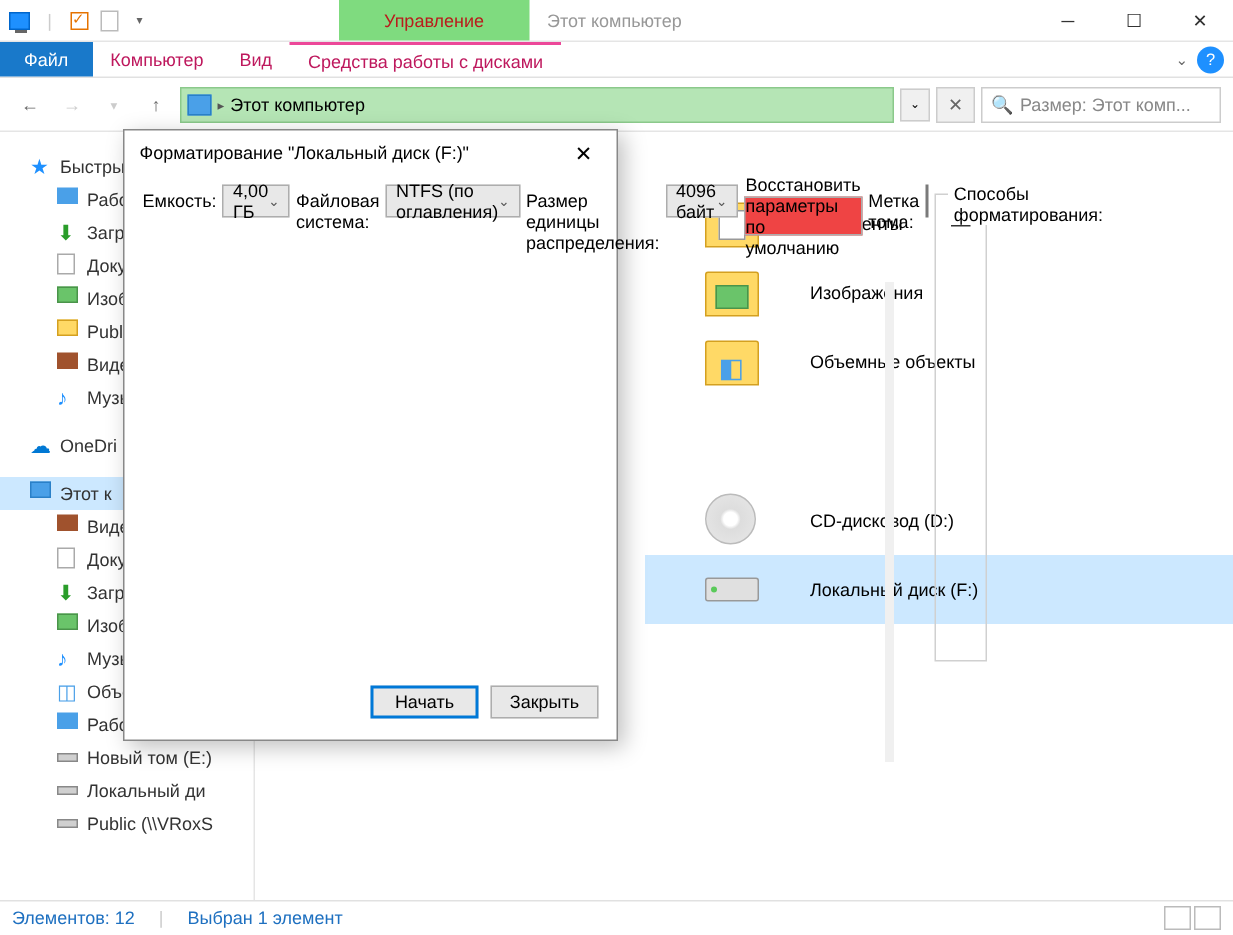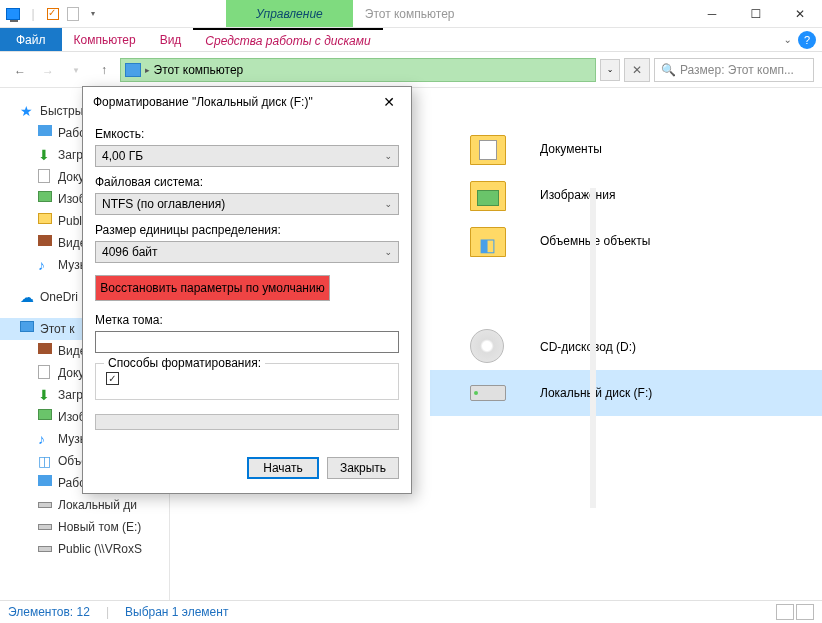--- a/index.html
+++ b/index.html
@@ -8,30 +8,30 @@
 
 .titlebar { height: 28px; background: #fff; border-bottom: 1px solid #e5e5e5; display: flex; align-items: center; }
 .qat { display: flex; align-items: center; gap: 2px; padding: 0 4px; }
 .qat-ico { width: 18px; height: 18px; display: flex; align-items: center; justify-content: center; }
 .checkbox-ico { border: 1px solid #e57300; width: 12px; height: 12px; position: relative; }
 .checkbox-ico::after { content: "✓"; color: #e57300; font-size: 10px; position: absolute; top: -2px; left: 0; }
 .monitor-ico { width: 14px; height: 12px; background: #1e90ff; border: 1px solid #0066cc; position: relative; }
 .monitor-ico::after { content: ""; position: absolute; bottom: -3px; left: 3px; width: 8px; height: 2px; background: #666; }
 .qat-drop { font-size: 8px; color: #666; }
 .title-center { flex: 1; display: flex; align-items: stretch; height: 100%; }
-.mgmt-tab { background: #7fdb7f; padding: 0 30px; display: flex; align-items: center; font-size: 12px; color: #0c4a6e; font-style: italic; }
+.mgmt-tab { background: #7fdb7f; padding: 0 30px; display: flex; align-items: center; font-size: 12px; color: #b91c1c; }
 .title-txt { padding: 0 12px; display: flex; align-items: center; color: #989898; }
 .winbtns { display: flex; }
 .winbtn { width: 44px; height: 28px; display: flex; align-items: center; justify-content: center; color: #333; }
 
 
 .ribbon { height: 24px; display: flex; align-items: stretch; border-bottom: 1px solid #e1e1e1; position: relative; }
 .file-tab { background: #1979ca; color: #fff; padding: 0 16px; display: flex; align-items: center; font-size: 12px; }
 .rtab { padding: 0 12px; display: flex; align-items: center; color: #be185d; }
-.rtab.tools { border-top: 2px solid #000000; font-style: italic; }
+.rtab.tools { border-top: 2px solid #ec4899; }
 .help { position: absolute; right: 6px; top: 3px; width: 18px; height: 18px; border-radius: 50%; background: #1e90ff; color: #fff; display: flex; align-items: center; justify-content: center; font-size: 11px; }
 .rib-arrow { position: absolute; right: 30px; top: 6px; font-size: 10px; color: #666; }
 
 
 .navbar { height: 36px; display: flex; align-items: center; padding: 4px 8px; gap: 4px; border-bottom: 1px solid #e5e5e5; }
 .navbtn { width: 24px; height: 24px; display: flex; align-items: center; justify-content: center; color: #666; }
 .navbtn.dis { color: #ccc; }
 .addr { flex: 1; height: 24px; border: 1px solid #8bc98b; background: #b5e5b5; display: flex; align-items: center; padding: 0 4px; gap: 4px; }
 .addr-ico { width: 16px; height: 14px; background: #4aa0e8; border: 1px solid #2a80c8; position: relative; }
 .addr-drop { width: 20px; height: 22px; border: 1px solid #ccc; background: #f0f0f0; display: flex; align-items: center; justify-content: center; font-size: 8px; }
@@ -77,21 +77,21 @@
 
 .status { position: absolute; bottom: 0; left: 0; right: 0; height: 23px; border-top: 1px solid #e1e1e1; display: flex; align-items: center; padding: 0 8px; color: #1e70c0; gap: 16px; }
 .status-icos { position: absolute; right: 8px; display: flex; gap: 2px; }
 .status-ico { width: 18px; height: 16px; border: 1px solid #bbb; }
 
 
 .dialog { position: absolute; left: 82px; top: 86px; width: 330px; height: 408px; background: #fff; border: 1px solid #888; box-shadow: 4px 4px 14px rgba(0,0,0,.25); display: flex; flex-direction: column; }
 .dlg-title { height: 30px; display: flex; align-items: center; padding: 0 10px; }
 .dlg-title-txt { flex: 1; }
 .dlg-close { width: 24px; height: 24px; display: flex; align-items: center; justify-content: center; font-size: 14px; }
-.dlg-body { flex: 1; padding: 6px 12px; display: flex; flex-direction: column; gap: 4px; }
+.dlg-body { flex: 1; padding: 6px 12px; display: flex; flex-direction: row; gap: 4px; }
 .dlg-label { font-size: 12px; margin-top: 4px; }
 .dlg-select { height: 22px; border: 1px solid #adadad; background: #e8e8e8; display: flex; align-items: center; padding: 0 6px; justify-content: space-between; }
 .dlg-select .chev { font-size: 9px; color: #555; }
 .dlg-btn-wide { height: 26px; border: 1px solid #adadad; background: #ef4444; width: 235px; margin: 8px 0 4px 0; display: flex; align-items: center; justify-content: center; }
 .dlg-input { height: 22px; border: 1px solid #7a7a7a; background: #fff; }
 .dlg-group { border: 1px solid #d0d0d0; padding: 8px 10px 14px 10px; margin-top: 6px; position: relative; }
 .dlg-group-title { position: absolute; top: -8px; left: 8px; background: #fff; padding: 0 4px; }
 .dlg-check { display: flex; align-items: center; gap: 6px; }
 .dlg-check-box { width: 13px; height: 13px; border: 1px solid #333; display: flex; align-items: center; justify-content: center; font-size: 10px; color: #333; }
 .dlg-progress { height: 16px; border: 1px solid #bcbcbc; background: #e8e8e8; margin-top: 10px; }
@@ -244,27 +244,27 @@
     <div class="tree-item indent">
         <span class="tree-ico">
           <div class="desk-i"></div>
         </span>
         <span>Рабочий стол</span>
       </div>
     <div class="tree-item indent">
         <span class="tree-ico">
           <div class="disk-i"></div>
         </span>
+        <span>Новый том (E:)</span>
+      </div>
+    <div class="tree-item indent">
+        <span class="tree-ico">
+          <div class="disk-i"></div>
+        </span>
         <span>Локальный ди</span>
-      </div>
-    <div class="tree-item indent">
-        <span class="tree-ico">
-          <div class="disk-i"></div>
-        </span>
-        <span>Новый том (E:)</span>
       </div>
     <div class="tree-item indent">
         <span class="tree-ico">
           <div class="disk-i"></div>
         </span>
         <span>Public (\\VRoxS</span>
       </div>
   </div>
 
   <div class="content">

